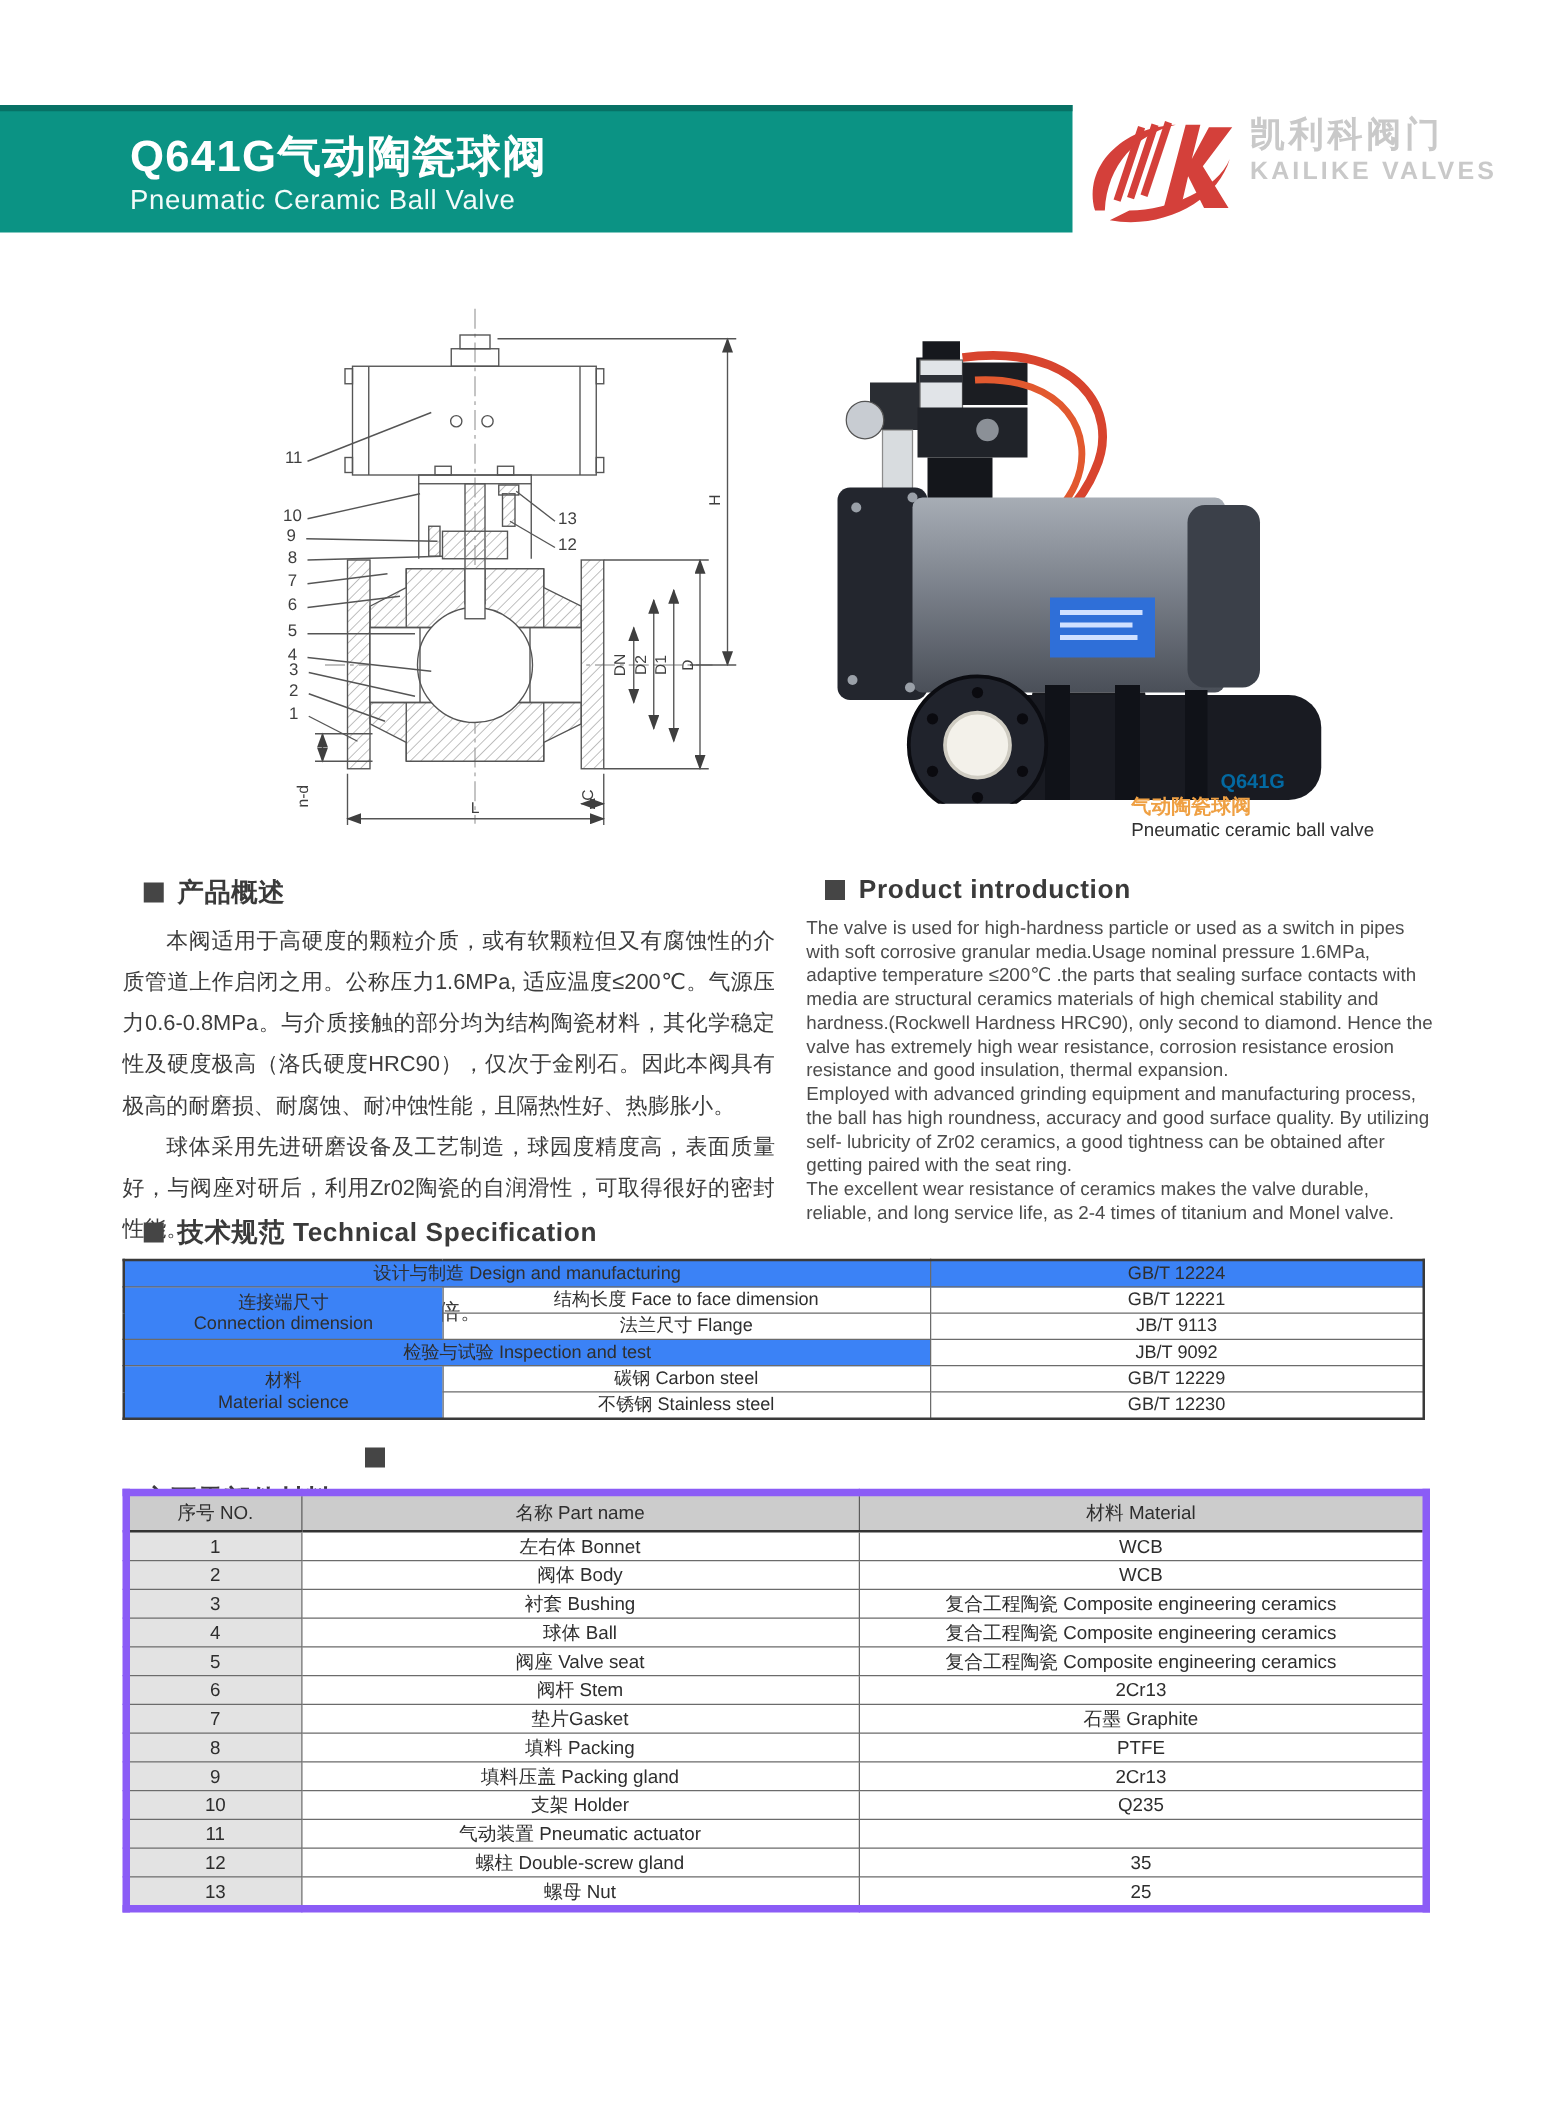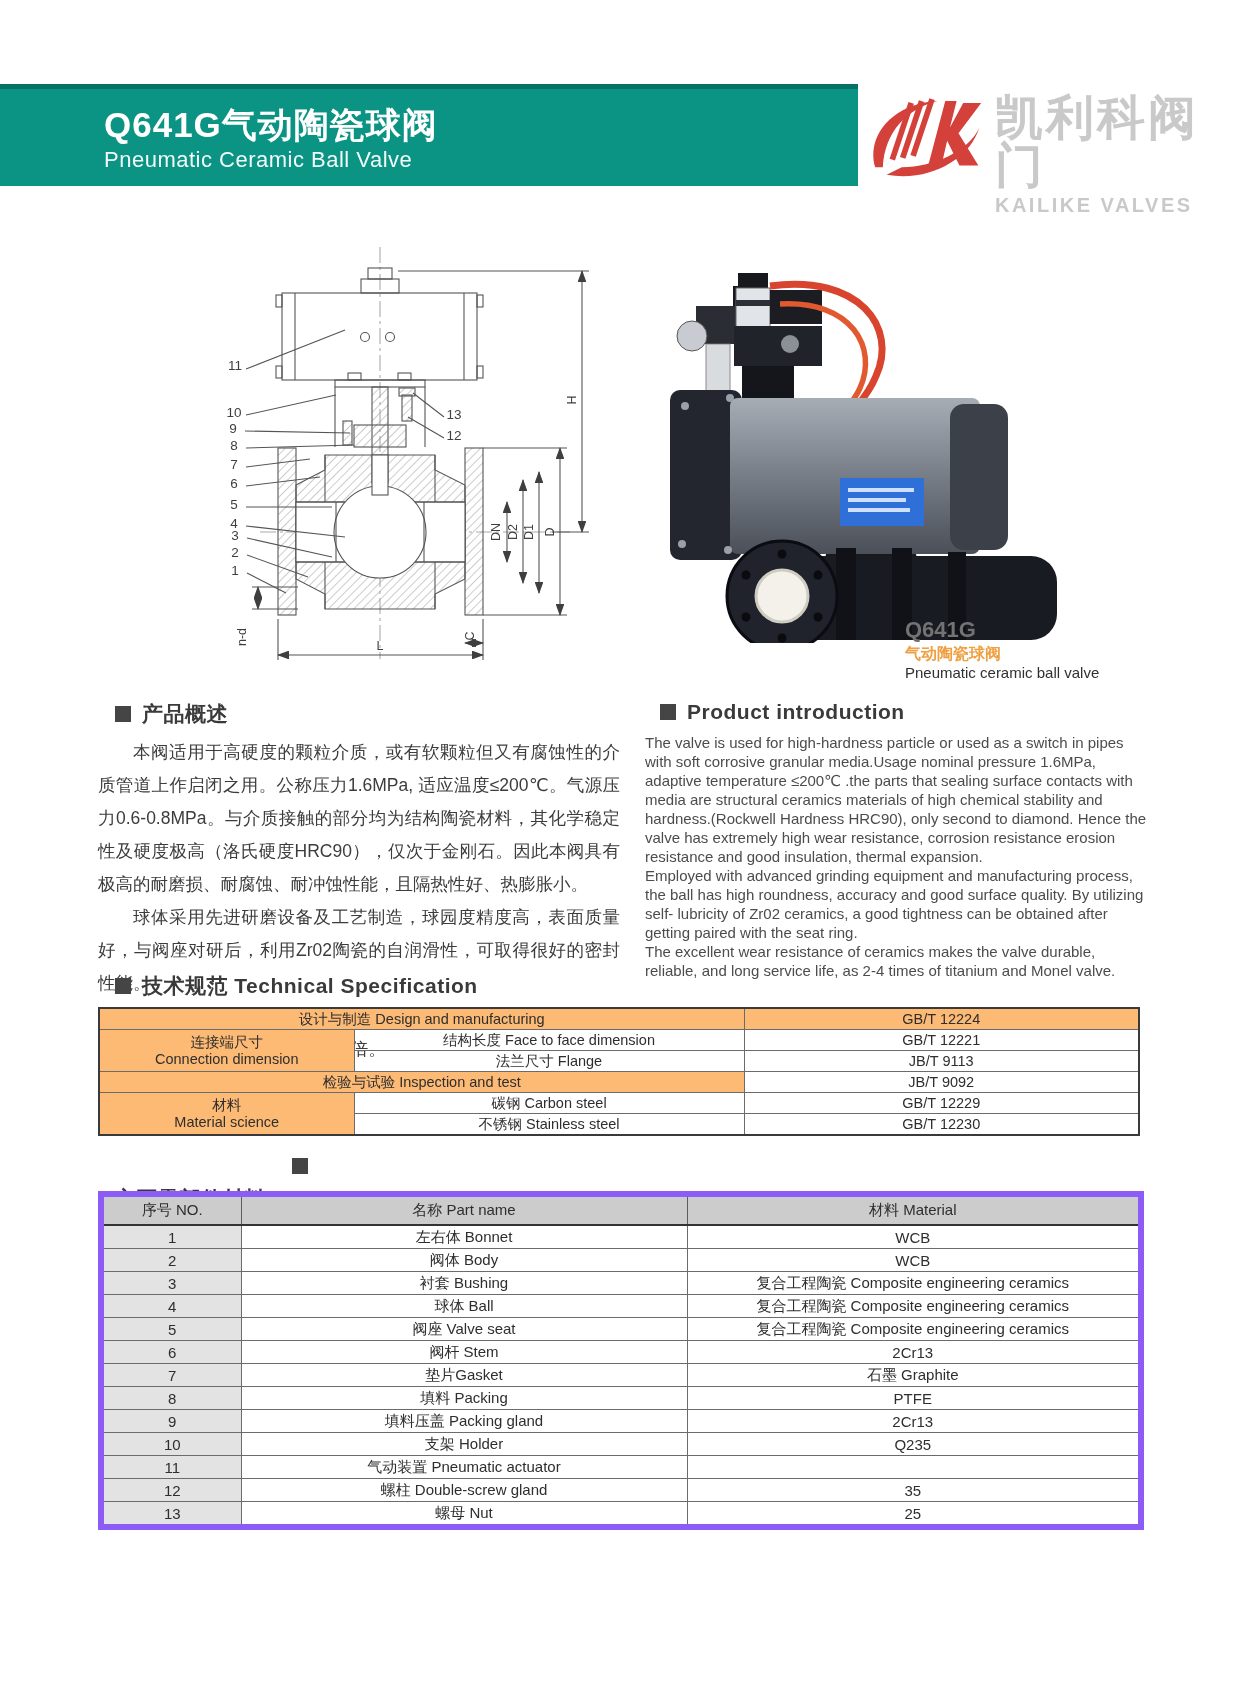--- a/index.html
+++ b/index.html
@@ -18,28 +18,28 @@
     position:absolute; left:104px; top:13px; color:#ffffff;
     font-size:35px; font-weight:bold; letter-spacing:1px;
   }
   .band .title-en{
     position:absolute; left:104px; top:58px; color:#f2fbfa;
     font-size:22px; letter-spacing:.5px;
   }
   .logo{position:absolute; left:862px; top:88px; display:flex; align-items:flex-start;}
   .logo-mark{width:128px; height:98px;}
   .logo-text{margin-left:10px; margin-top:6px;}
-  .logo-zh{font-size:48px; font-weight:bold; color:#c9c9c9; letter-spacing:3px; line-height:1;}
+  .logo-zh{font-size:28px; font-weight:bold; color:#c9c9c9; letter-spacing:3px; line-height:1;}
   .logo-en{font-size:20px; font-weight:bold; color:#c9c9c9; letter-spacing:2.5px; margin-top:4px;}
 
   
   .drawing-svg{position:absolute; left:140px; top:245px; width:470px; height:418px;}
   .photo-svg{position:absolute; left:630px; top:248px; width:450px; height:395px;}
   .caption{position:absolute; left:905px; top:616px; line-height:1.25; z-index:3;}
-  .caption .model{font-size:22px; font-weight:bold; color:#737373;}
+  .caption .model{font-size:16px; font-weight:bold; color:#0369a1;text-align:center;}
   .caption .name-zh{font-size:16px; font-weight:bold; color:#efa043;}
   .caption .name-en{font-size:15px; color:#303030;}
 
   
   .sec-head{position:absolute; display:flex; align-items:center; gap:11px;margin-left:17px;}
   .sec-head .sq{width:16px; height:16px; background:#454545;}
   .sec-head .txt{font-size:21px; font-weight:bold; color:#3a3a3a; letter-spacing:.5px;}
 
   
   .overview-text{
@@ -56,21 +56,21 @@
   
   table{border-collapse:collapse; table-layout:fixed;}
   .spec-table{
     position:absolute; left:98px; top:1007px; width:1040px;
     font-size:14.5px; color:#2e2e2e; border:2px solid #3a3a3a;
   }
   .spec-table td{
     border:1px solid #6b6b6b; height:20px; padding:0 6px;
     text-align:center; vertical-align:middle; line-height:1.15;
   }
-  .gray{background:#fdba74;}
+  .gray{background:#3b82f6;}
   .parts-table{
     position:absolute; left:98px; top:1191px; width:1040px;
     font-size:15px; color:#2e2e2e; border:6px solid #8b5cf6;
   }
   .parts-table th{
     background:#cccccc; border:1px solid #5c5c5c; border-bottom:2px solid #333;
     height:25px; font-weight:normal; font-size:15px;
   }
   .parts-table td{
     border:1px solid #6b6b6b; height:22px; padding:0 6px;

